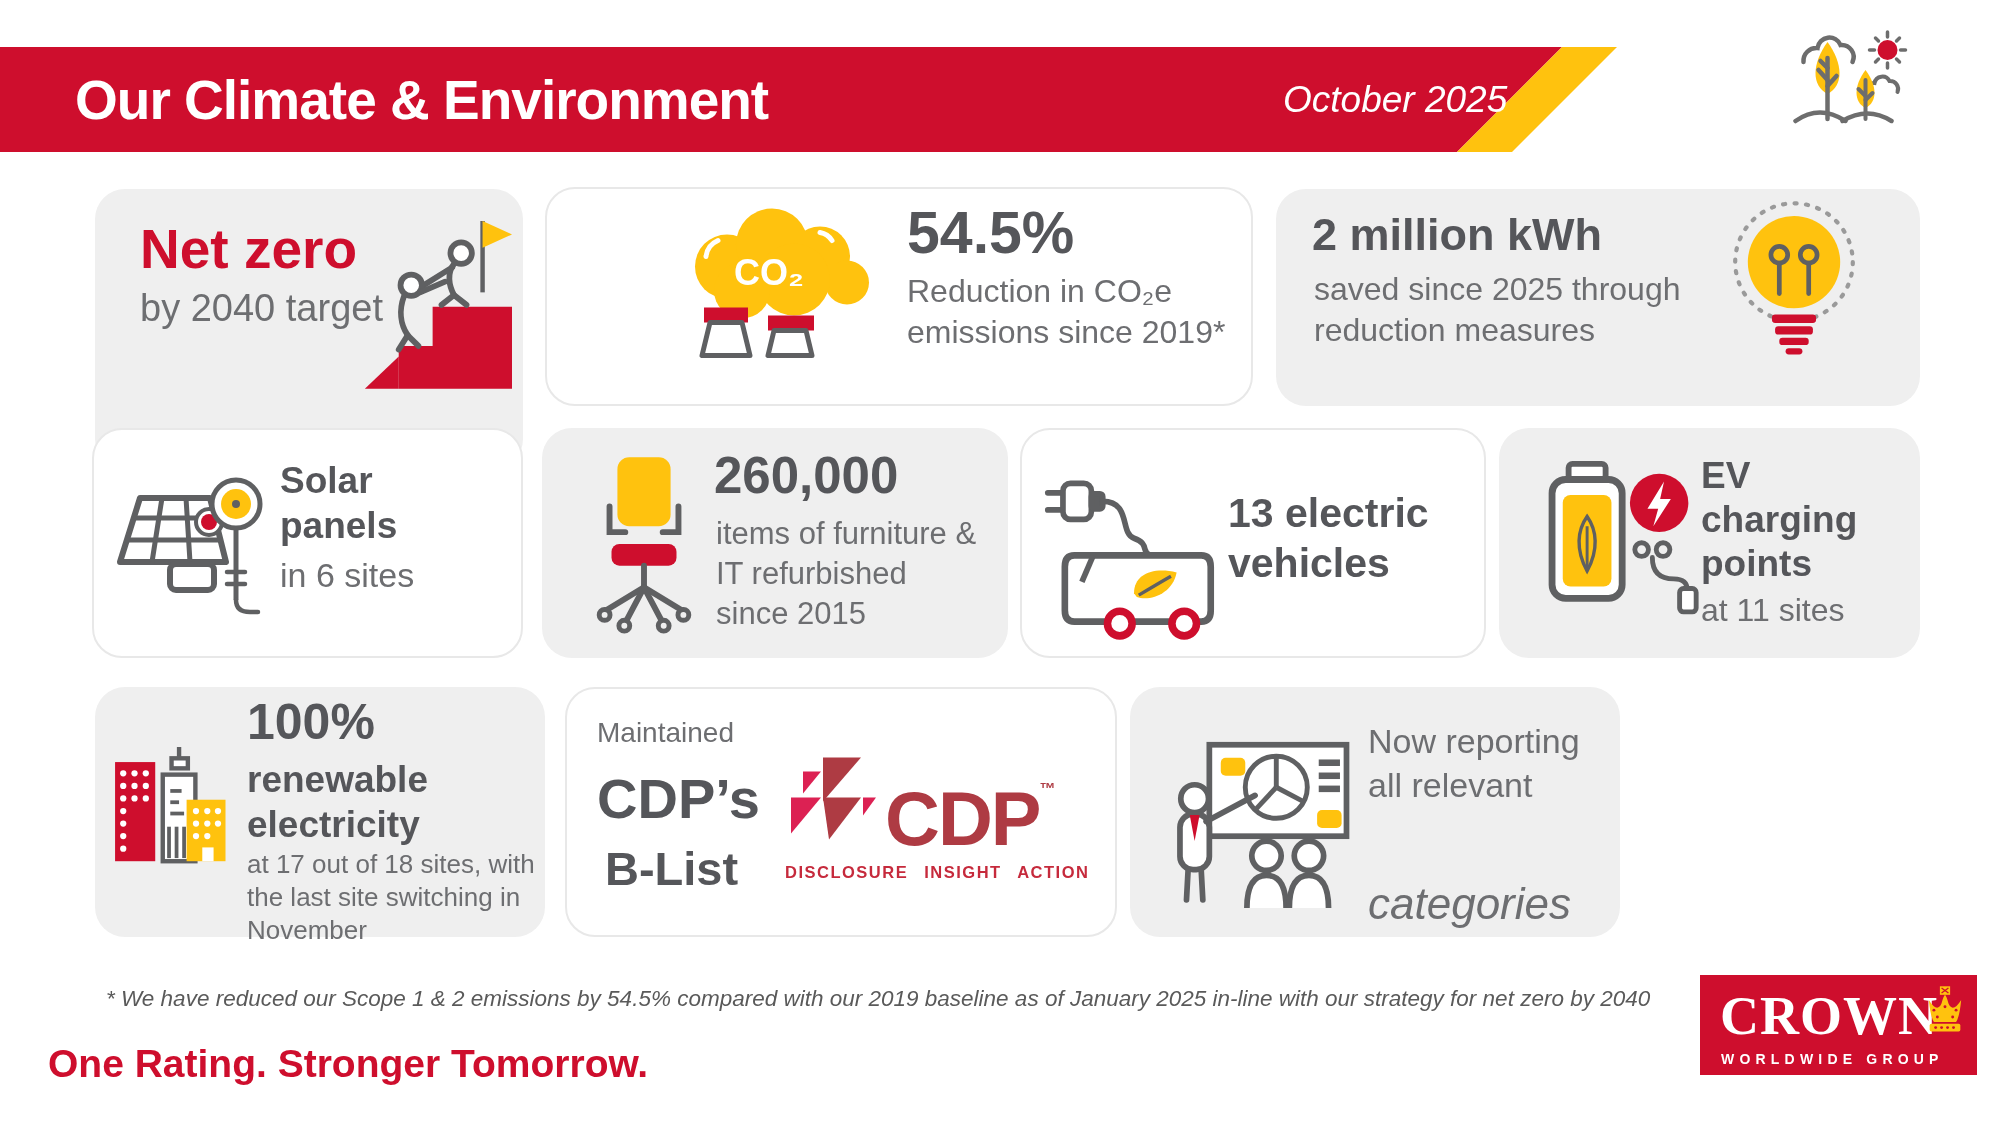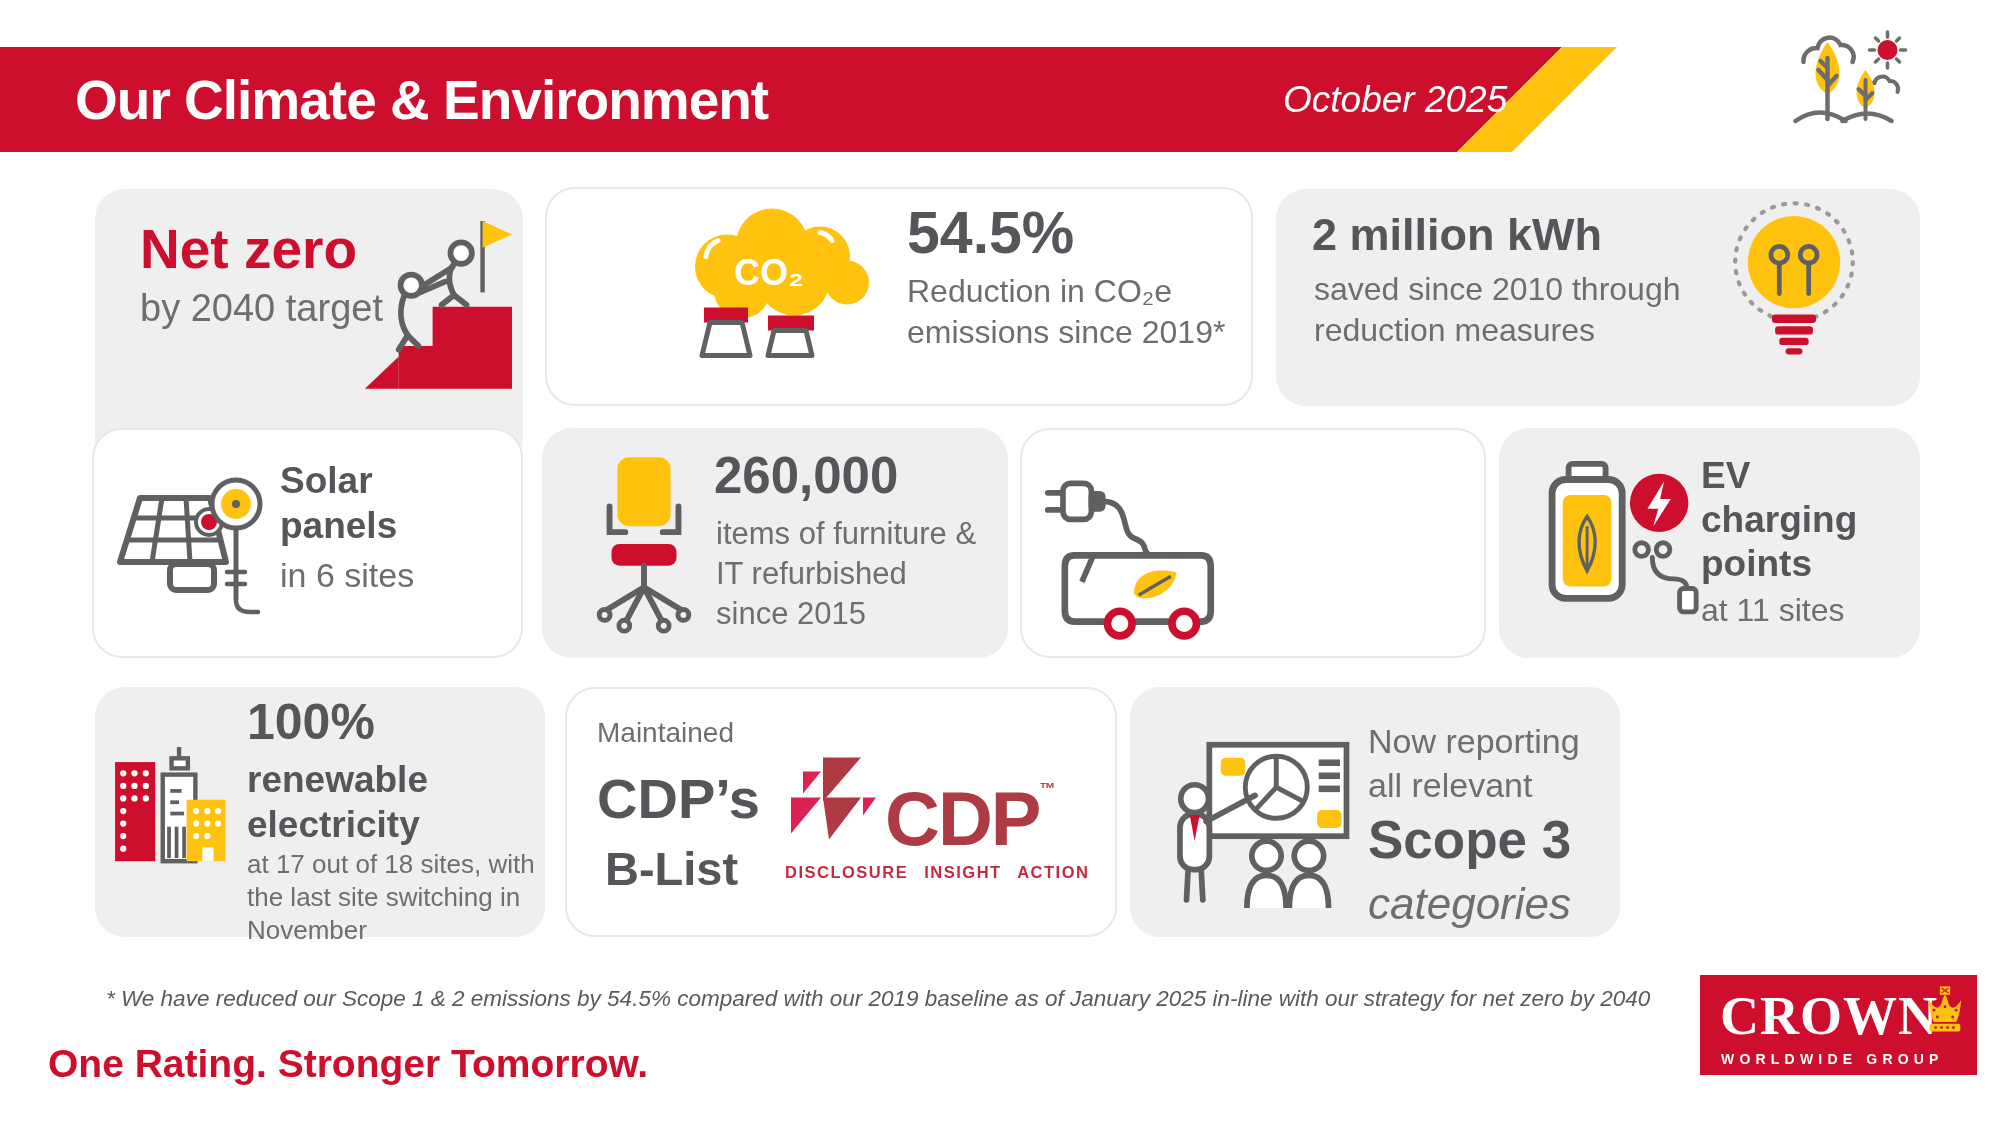--- a/index.html
+++ b/index.html
@@ -145,21 +145,21 @@
       <rect x="96" y="111" width="46" height="15" fill="#CE0E2D"></rect>
       <polygon points="102,126 96,151 140,151 134,126" fill="#fff" stroke="#5f6062" stroke-width="5" stroke-linejoin="round"></polygon>
     </svg>
     <div class="abs h-big" style="left:360px;top:10px;font-size:59px;">54.5%</div>
     <div class="abs body-txt" style="left:360px;top:82px;font-size:32px;line-height:41px;">Reduction in CO₂e</div>
     <div class="abs body-txt" style="left:360px;top:123px;font-size:32px;line-height:41px;">emissions since 2019*</div>
   </div>
 
   <div class="card gray" style="left:1276px;top:189px;width:644px;height:217px;">
     <div class="abs h-big" style="left:36px;top:20px;font-size:45px;">2 million kWh</div>
-    <div class="abs body-txt" style="left:38px;top:80px;font-size:32px;line-height:41px;width:395px;">saved since 2010 through reduction measures</div>
+    <div class="abs body-txt" style="left:38px;top:80px;font-size:32px;line-height:41px;width:395px;">saved since 2025 through reduction measures</div>
     <svg class="abs" style="left:448px;top:8px;" width="140" height="168" viewBox="0 0 130 160">
       <circle cx="65" cy="62" r="56" fill="none" stroke="#9a9a9a" stroke-width="4" stroke-dasharray="2 9" stroke-linecap="round"></circle>
       <circle cx="65" cy="62" r="44" fill="#FFC20E"></circle>
       <g stroke="#5f6062" stroke-width="4.5" fill="none" stroke-linecap="round">
         <circle cx="51" cy="55" r="8"></circle>
           <line x1="51" y1="63" x2="51" y2="92"></line>
         <circle cx="79" cy="55" r="8"></circle>
           <line x1="79" y1="63" x2="79" y2="92"></line>
       </g>
       <g fill="#CE0E2D">
@@ -234,20 +234,21 @@
         <rect x="50" y="53" width="12" height="16" rx="3" fill="#5f6062"></rect>
         <path d="M62,61 C92,61 80,95 95,100 C112,106 102,114 112,118" fill="none"></path>
       </g>
       <path d="M44,118 h-12 q-10,0 -10,12 v46 q0,12 10,12 h134 q10,0 10,-12 v-46 q0,-12 -10,-12 Z" fill="#fff" stroke="#5f6062" stroke-width="7" stroke-linejoin="round"></path>
       <line x1="52" y1="118" x2="40" y2="146" stroke="#5f6062" stroke-width="6"></line>
       <path d="M95,158 C95,138 115,130 140,136 C136,158 112,167 98,162 Z" fill="#FFC20E"></path>
       <path d="M100,160 Q120,148 134,140" stroke="#5f6062" stroke-width="3.5" fill="none"></path>
       <circle cx="80" cy="190" r="13" fill="#fff" stroke="#CE0E2D" stroke-width="8"></circle>
       <circle cx="148" cy="190" r="13" fill="#fff" stroke="#CE0E2D" stroke-width="8"></circle>
     </svg>
+    <div class="abs h-big" style="left:206px;top:58px;font-size:41px;line-height:50px;width:245px;">13 electric vehicles</div>
   </div>
 
   <div class="card gray" style="left:1499px;top:428px;width:421px;height:230px;">
     <svg class="abs" style="left:18px;top:22px;" width="185" height="170" viewBox="0 0 190 170">
       <rect x="53" y="12" width="38" height="16" rx="4" fill="#fff" stroke="#5f6062" stroke-width="6"></rect>
       <rect x="36" y="28" width="72" height="122" rx="14" fill="#fff" stroke="#5f6062" stroke-width="7"></rect>
       <rect x="47" y="44" width="50" height="94" rx="8" fill="#FFC20E"></rect>
       <path d="M72,122 C60,100 62,80 72,66 C82,80 84,100 72,122 Z" fill="none" stroke="#5f6062" stroke-width="3.5"></path>
       <line x1="72" y1="76" x2="72" y2="118" stroke="#5f6062" stroke-width="3"></line>
       <circle cx="146" cy="52" r="30" fill="#CE0E2D"></circle>
@@ -349,21 +350,20 @@
       <polygon points="34,98 46,98 40,130" fill="#CE0E2D"></polygon>
       <g stroke="#5f6062" stroke-width="7" fill="#fff">
         <path d="M104,212 Q104,172 128,172 Q152,172 152,212"></path>
         <path d="M156,212 Q156,172 180,172 Q204,172 204,212"></path>
         <circle cx="128" cy="148" r="18"></circle>
           <circle cx="180" cy="148" r="18"></circle>
       </g>
     </svg>
     <div class="abs body-txt" style="left:238px;top:32px;font-size:34px;line-height:44px;">Now reporting</div>
     <div class="abs body-txt" style="left:238px;top:76px;font-size:34px;line-height:44px;">all relevant</div>
-    <div class="abs h-big" style="left:238px;top:122px;font-size:53px;">Scope 3</div>
     <div class="abs body-txt" style="left:238px;top:192px;font-size:44px;font-style:italic;">categories</div>
   </div>
 
 
   <div class="footnote">* We have reduced our Scope 1 &amp; 2 emissions by 54.5% compared with our 2019 baseline as of January 2025 in-line with our strategy for net zero by 2040</div>
   <div class="tagline">One Rating. Stronger Tomorrow.</div>
 
   <div class="crown-box">
     <div class="crown-name">CROWN</div>
     <svg class="abs" style="left:222px;top:8px;" width="46" height="56" viewBox="0 0 54 58">

